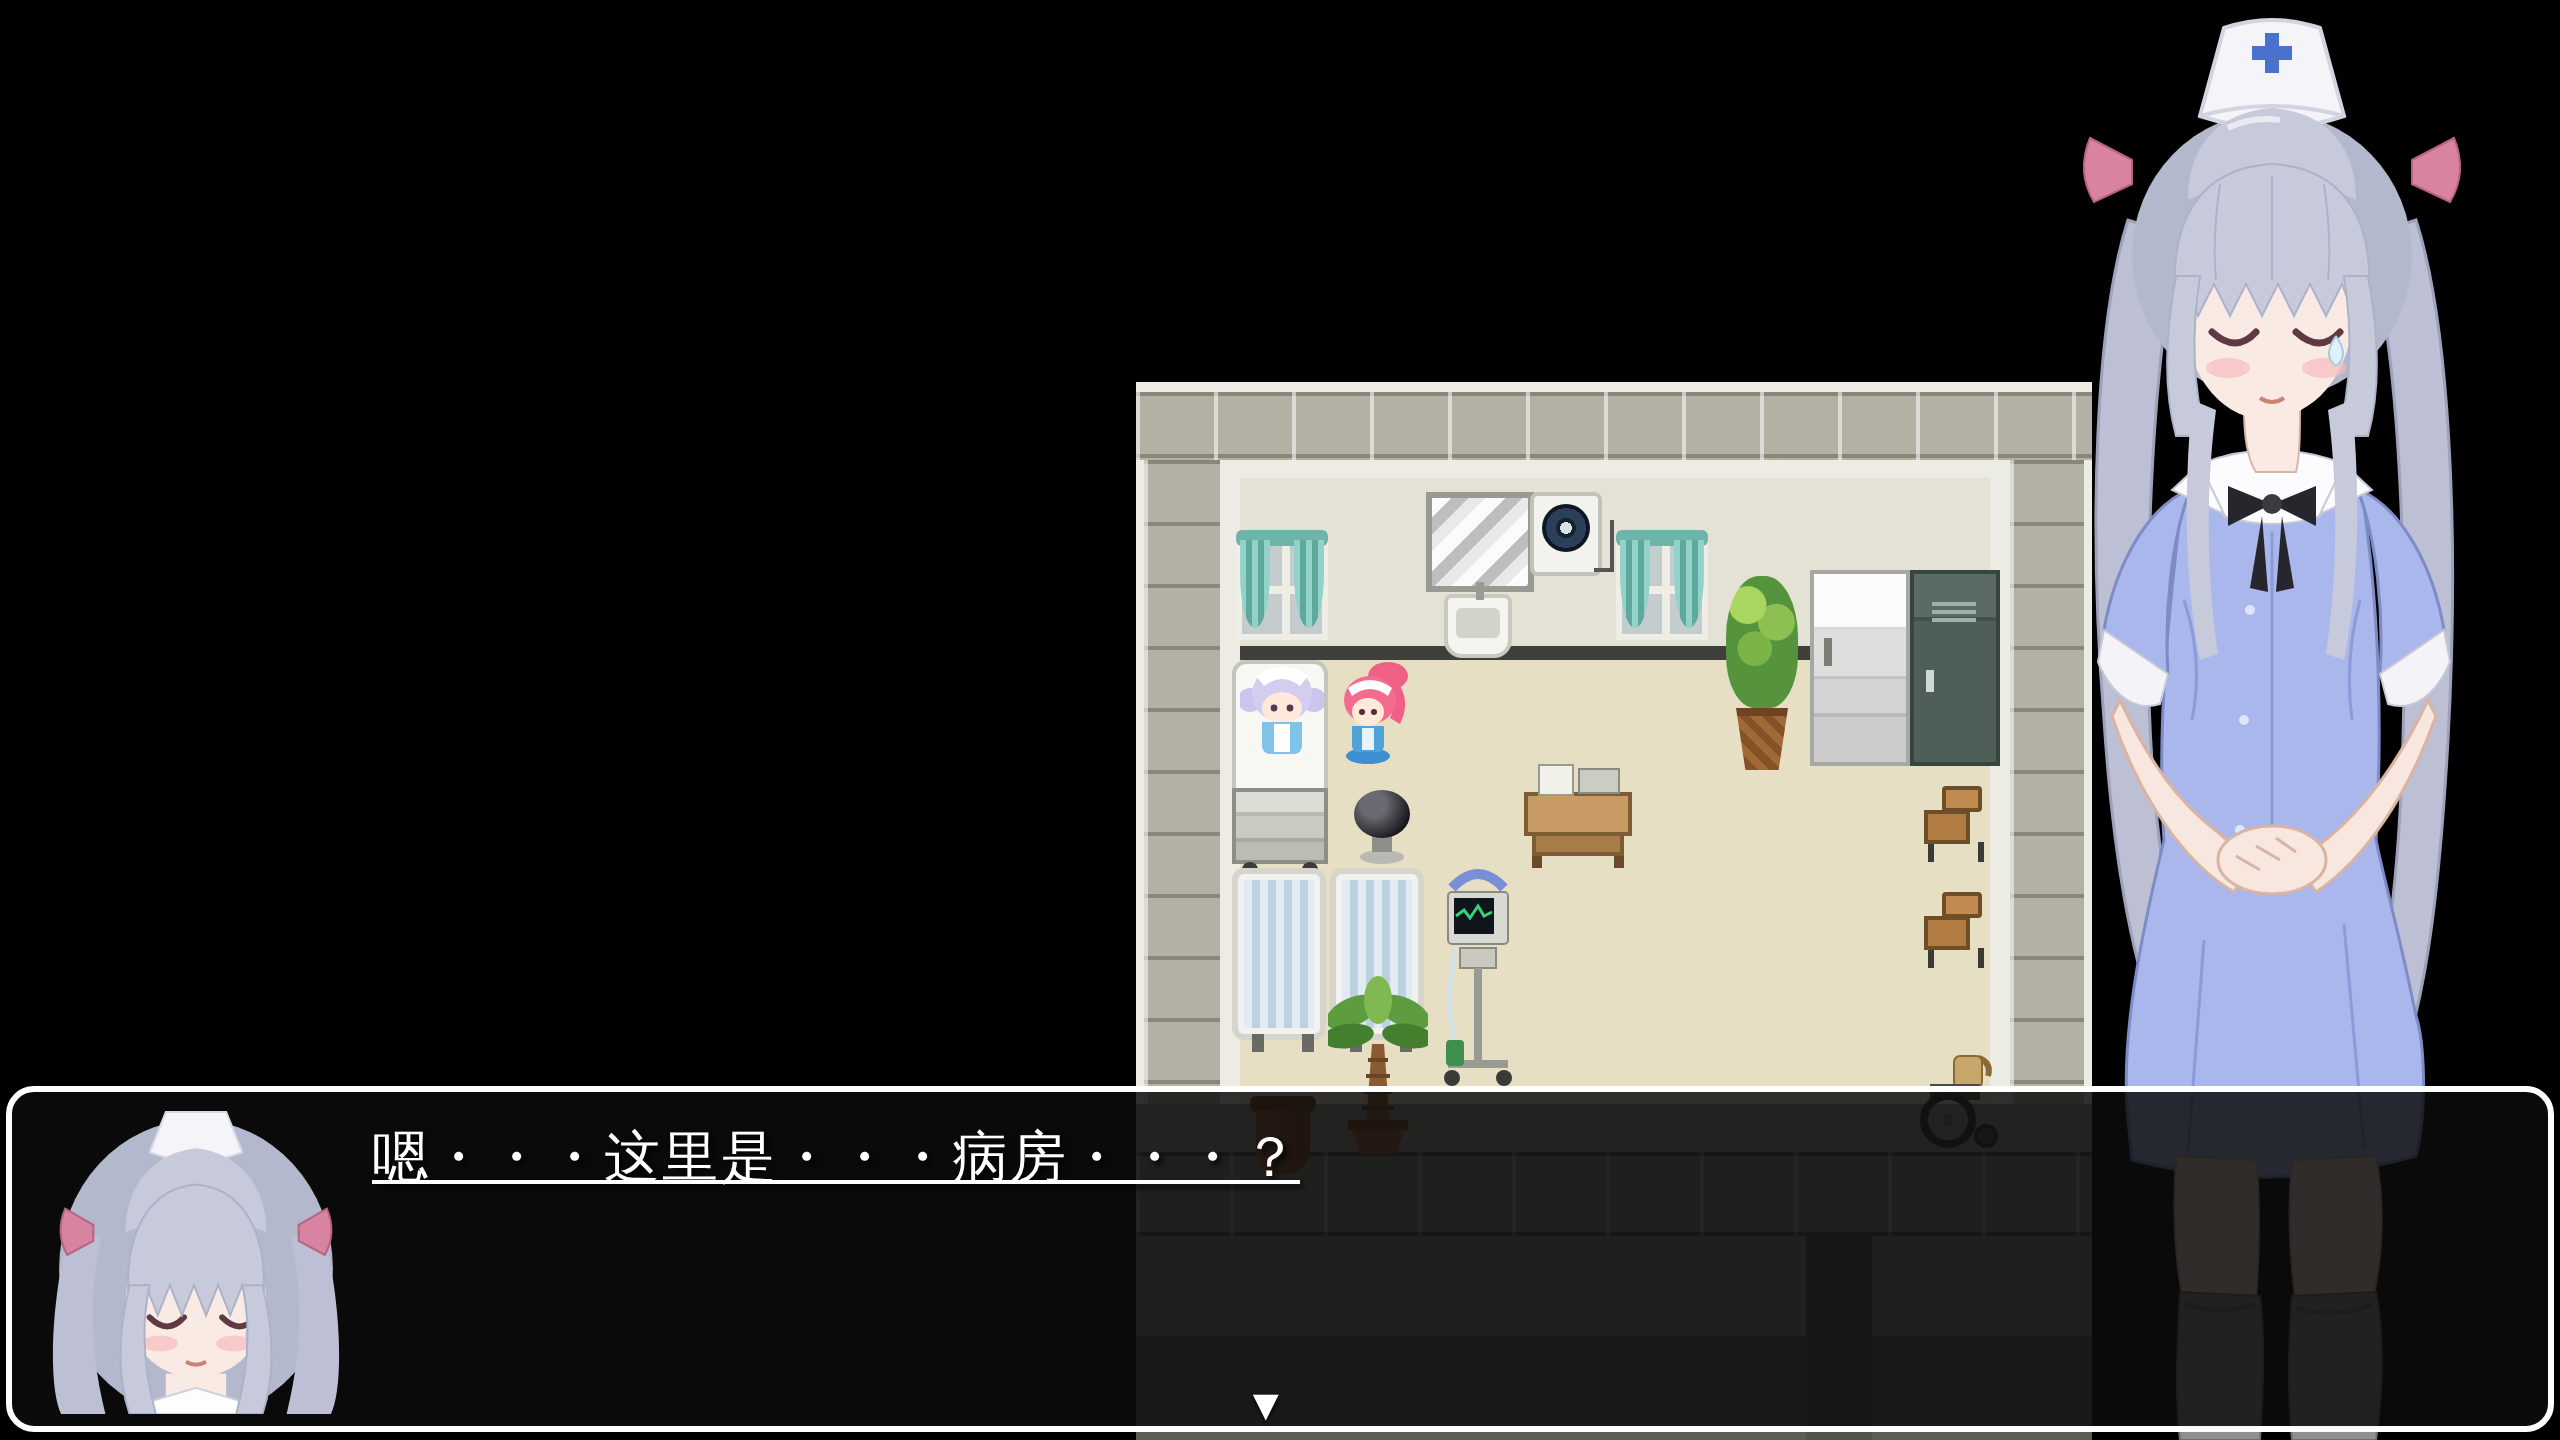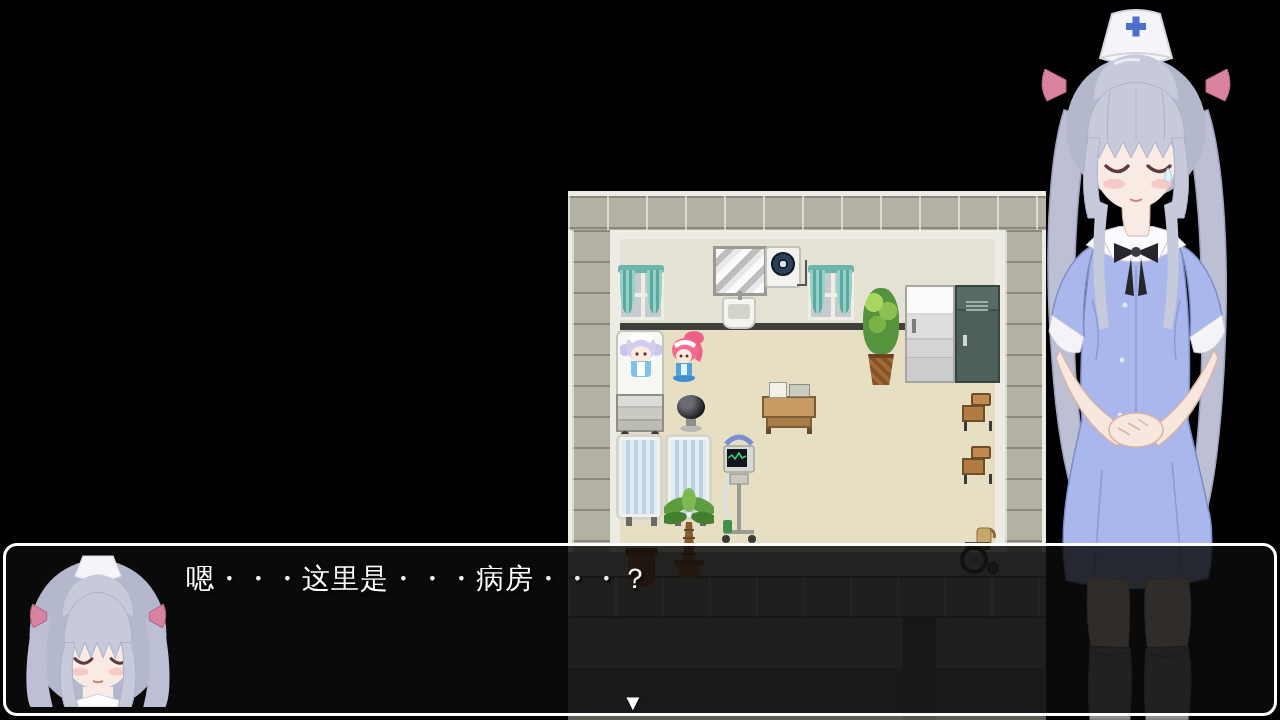--- a/index.html
+++ b/index.html
@@ -93,21 +93,21 @@
       background:linear-gradient(90deg,#a45c34,#7e3f20);border-radius:0 0 40% 40%;}
 
   
   #nurse-bust{left:1030px;top:0;width:215px;height:720px;z-index:2;}
 
   
   #dialogue-box{left:3px;top:543px;width:1268px;height:167px;border:3px solid #fff;border-radius:14px;
       background:rgba(12,12,12,.84);z-index:5;box-sizing:content-box;}
   #dialogue-portrait{position:absolute;left:16px;top:8px;width:152px;height:153px;overflow:hidden;}
   #dialogue-text{position:absolute;left:180px;top:14px;width:1040px;color:#fff;font-size:28px;
-      letter-spacing:1px;line-height:38px;text-shadow:2px 2px 3px rgba(0,0,0,.9);}
+      letter-spacing:1px;line-height:38px;text-shadow:2px 2px 3px rgba(0,0,0,.9);text-decoration:underline;}
   #continue-arrow{left:622px;top:692px;z-index:6;color:#fff;font-size:22px;line-height:22px;
       text-shadow:0 1px 2px #000;cursor:pointer;}
 </style>
 </head>
 <body>
 
 <div id="stage">
 
   <div id="game-map" class="o">
     <div class="o white" style="left:0;top:0;width:478px;height:6px"></div>

